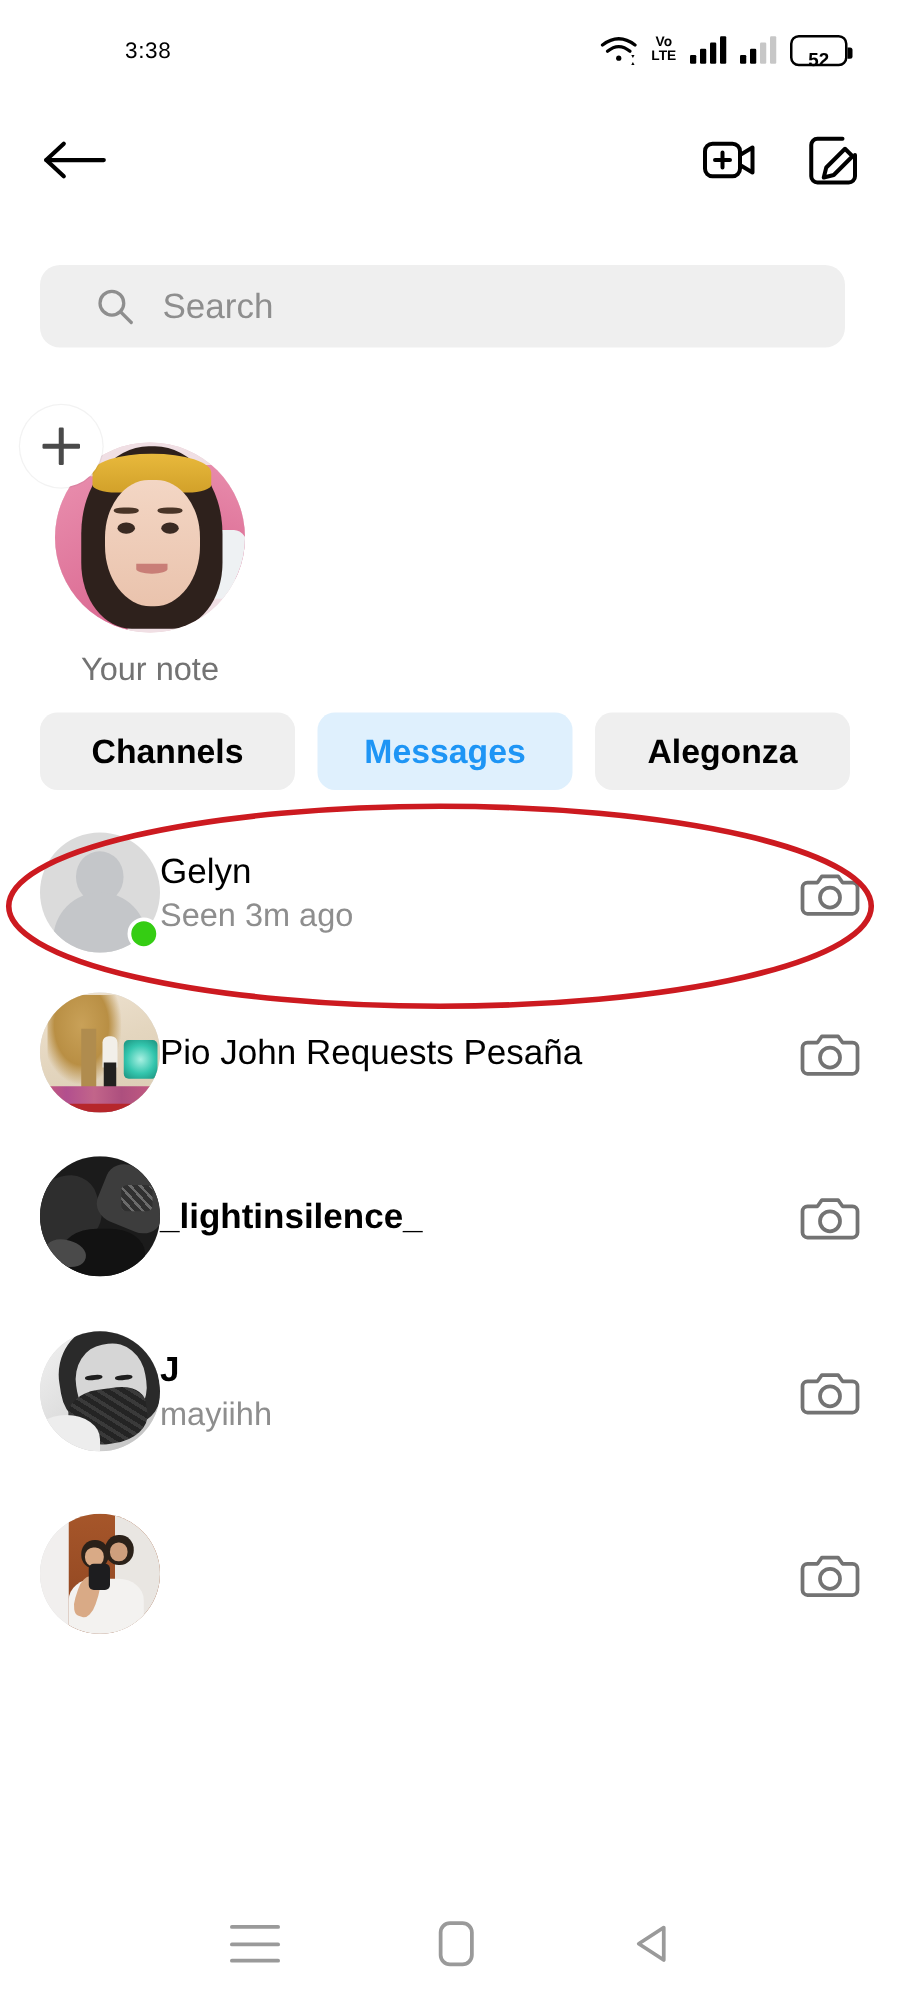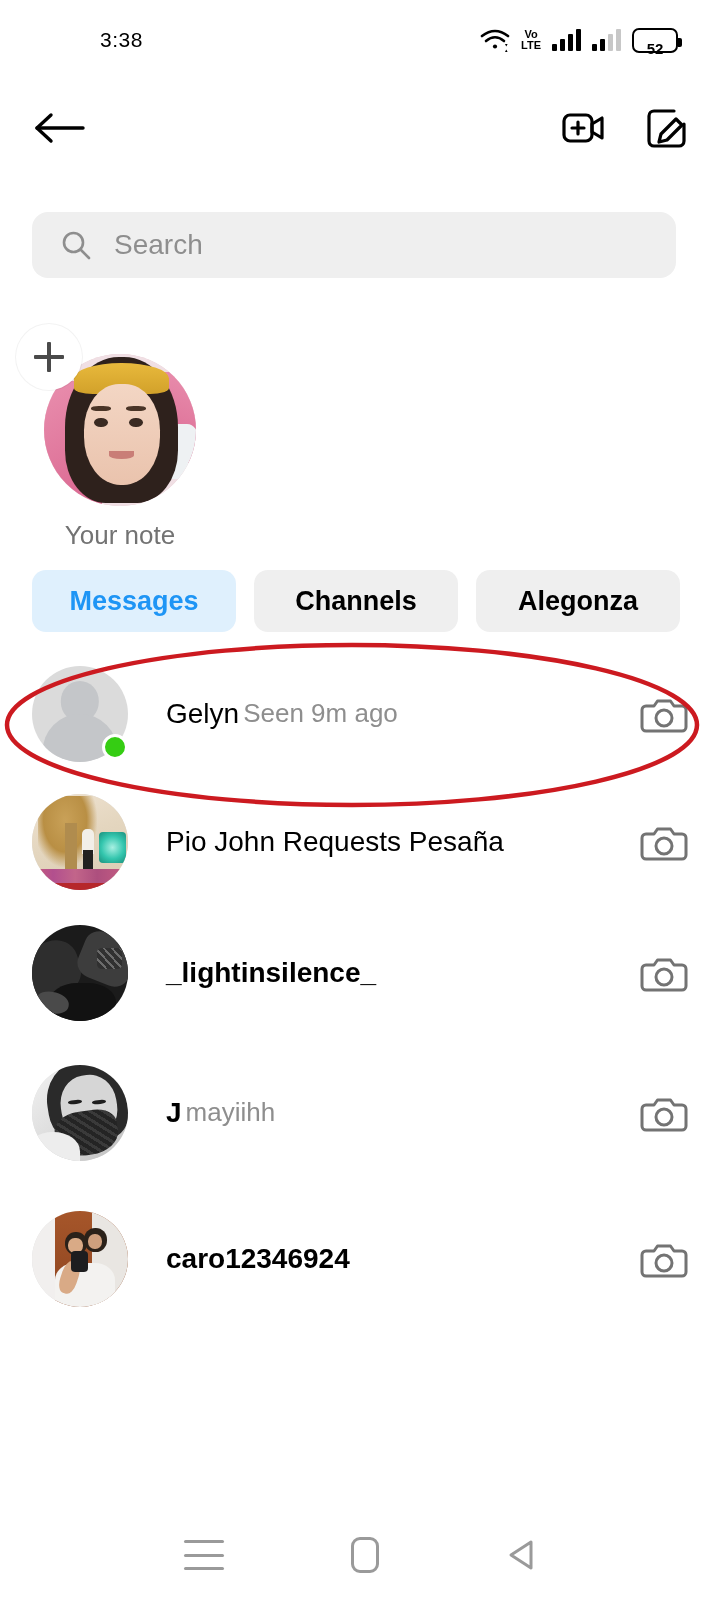--- a/index.html
+++ b/index.html
@@ -10,21 +10,21 @@
     overflow: hidden;
   }
   .screen { position: relative; width: 720px; height: 1600px; background: #fff; }
 
   
   .statusbar {
     position: absolute; top: 0; left: 0; width: 720px; height: 80px;
     display: flex; align-items: center; justify-content: space-between;
     padding: 0 42px 0 100px;
   }
-  .status-time { font-size: 21px; color: #000; letter-spacing: .5px; }
+  .status-time { font-size: 18px; color: #000; letter-spacing: .5px; }
   .status-icons { display: flex; align-items: center; gap: 11px; }
   .ico-wifi { width: 30px; height: 26px; position: relative; }
   .volte { font-size: 11px; line-height: 11px; font-weight: bold; text-align: center; color: #000; }
   .bars { display: flex; align-items: flex-end; gap: 3px; height: 22px; }
   .bars i { display: block; width: 5px; background: #000; border-radius: 1px; }
   .bars i.b1 { height: 7px; } .bars i.b2 { height: 12px; }
   .bars i.b3 { height: 17px; } .bars i.b4 { height: 22px; }
   .bars i.dim { background: #c7c7c7; }
   .battery {
     width: 46px; height: 25px; border: 2.5px solid #000; border-radius: 7px;
@@ -45,21 +45,21 @@
   .title-wrap { display: flex; align-items: center; gap: 14px; margin-left: 44px; }
   .title { font-size: 35px; font-weight: bold; color: #000; letter-spacing: -0.5px; }
   .chev { width: 22px; height: 14px; }
   .header-actions { margin-left: auto; display: flex; align-items: center; gap: 38px; }
   .hicon { width: 46px; height: 46px; }
 
   
   .searchbar {
     position: absolute; top: 212px; left: 32px; width: 644px; height: 66px;
     background: #efefef; border-radius: 16px;
-    display: flex; align-items: center; padding: 0 28px; gap: 22px;
+    display: flex; align-items: center; padding: 0 44px; gap: 22px;
   }
   .search-ico { width: 32px; height: 32px; flex: 0 0 auto; }
   .search-ph { font-size: 28px; color: #8e8e8e; }
 
   
   .note { position: absolute; top: 330px; left: 0; width: 240px; text-align: center; }
   .note-av-wrap { position: relative; width: 152px; height: 152px; margin: 24px auto 0; }
   .note-av {
     width: 152px; height: 152px; border-radius: 50%; overflow: hidden; position: relative;
     background: #e7c9cf;
@@ -91,21 +91,21 @@
   .row { position: relative; display: flex; align-items: center; height: 104px; padding: 0 32px; }
   .row .av-wrap { position: relative; width: 96px; height: 96px; flex: 0 0 auto; }
   .av {
     width: 96px; height: 96px; border-radius: 50%; overflow: hidden; position: relative;
     background: #dbdbdb;
   }
   .online-dot {
     position: absolute; right: 0px; bottom: 2px; width: 26px; height: 26px;
     border-radius: 50%; background: #35cd13; border: 3px solid #fff;
   }
-  .row-text { margin-left: 38px; display: flex; flex-direction: row; gap: 4px; }
+  .row-text { display: flex; flex-direction: column; gap: 4px; }
   .row-title { font-size: 28px; color: #000; }
   .row-title.bold { font-weight: bold; }
   .row-sub { font-size: 26px; color: #8e8e8e; }
   .cam { margin-left: auto; width: 48px; height: 48px; flex: 0 0 auto; }
 
   .section-title {
     font-size: 31px; font-weight: bold; color: #000; padding: 0 32px; margin: 34px 0 22px;
   }
 
   
@@ -282,40 +282,40 @@
             <div class="n-eyeR"></div>
             <div class="n-mouth"></div>
         </div>
       </div>
       <div class="plus-bubble"></div>
     </div>
     <div class="note-label">Your note</div>
   </div>
 
   <div class="tabs">
+    <div class="tab w1">Channels</div>
     <div class="tab w0 active">Messages</div>
-    <div class="tab w1">Channels</div>
     <div class="tab w2">Alegonza</div>
   </div>
 
   <div class="list">
 
     <div class="row" style="height:128px;">
       <div class="av-wrap">
         <div class="av">
           <div class="art">
             <div class="ph-head"></div>
               <div class="ph-body"></div>
           </div>
         </div>
         <div class="online-dot"></div>
       </div>
       <div class="row-text">
         <div class="row-title">Gelyn</div>
-        <div class="row-sub">Seen 9m ago</div>
+        <div class="row-sub">Seen 3m ago</div>
       </div>
       <span class="cam">
         <svg viewBox="0 0 48 48" width="48" height="48">
           <path d="M6 16 h8 l3.5 -5 h13 l3.5 5 h8 a4 4 0 0 1 4 4 v17 a4 4 0 0 1 -4 4 H6 a4 4 0 0 1 -4 -4 V20 a4 4 0 0 1 4 -4 z" stroke="#737373" stroke-width="3" fill="none" stroke-linejoin="round"></path>
           <circle cx="24" cy="28" r="8" stroke="#737373" stroke-width="3" fill="none"></circle>
         </svg>
       </span>
     </div>
 
     <div class="row" style="height:128px;">
@@ -405,23 +405,20 @@
             <div class="c-p2-head"></div>
               <div class="c-p1-head"></div>
             <div class="c-p2-face"></div>
               <div class="c-p1-face"></div>
             <div class="c-body"></div>
               <div class="c-arm"></div>
               <div class="c-phone"></div>
           </div>
         </div>
       </div>
-      <div class="row-text">
-        <div class="row-title bold">caro12346924</div>
-      </div>
       <span class="cam">
         <svg viewBox="0 0 48 48" width="48" height="48">
           <path d="M6 16 h8 l3.5 -5 h13 l3.5 5 h8 a4 4 0 0 1 4 4 v17 a4 4 0 0 1 -4 4 H6 a4 4 0 0 1 -4 -4 V20 a4 4 0 0 1 4 -4 z" stroke="#737373" stroke-width="3" fill="none" stroke-linejoin="round"></path>
           <circle cx="24" cy="28" r="8" stroke="#737373" stroke-width="3" fill="none"></circle>
         </svg>
       </span>
     </div>
 
   </div>
 

